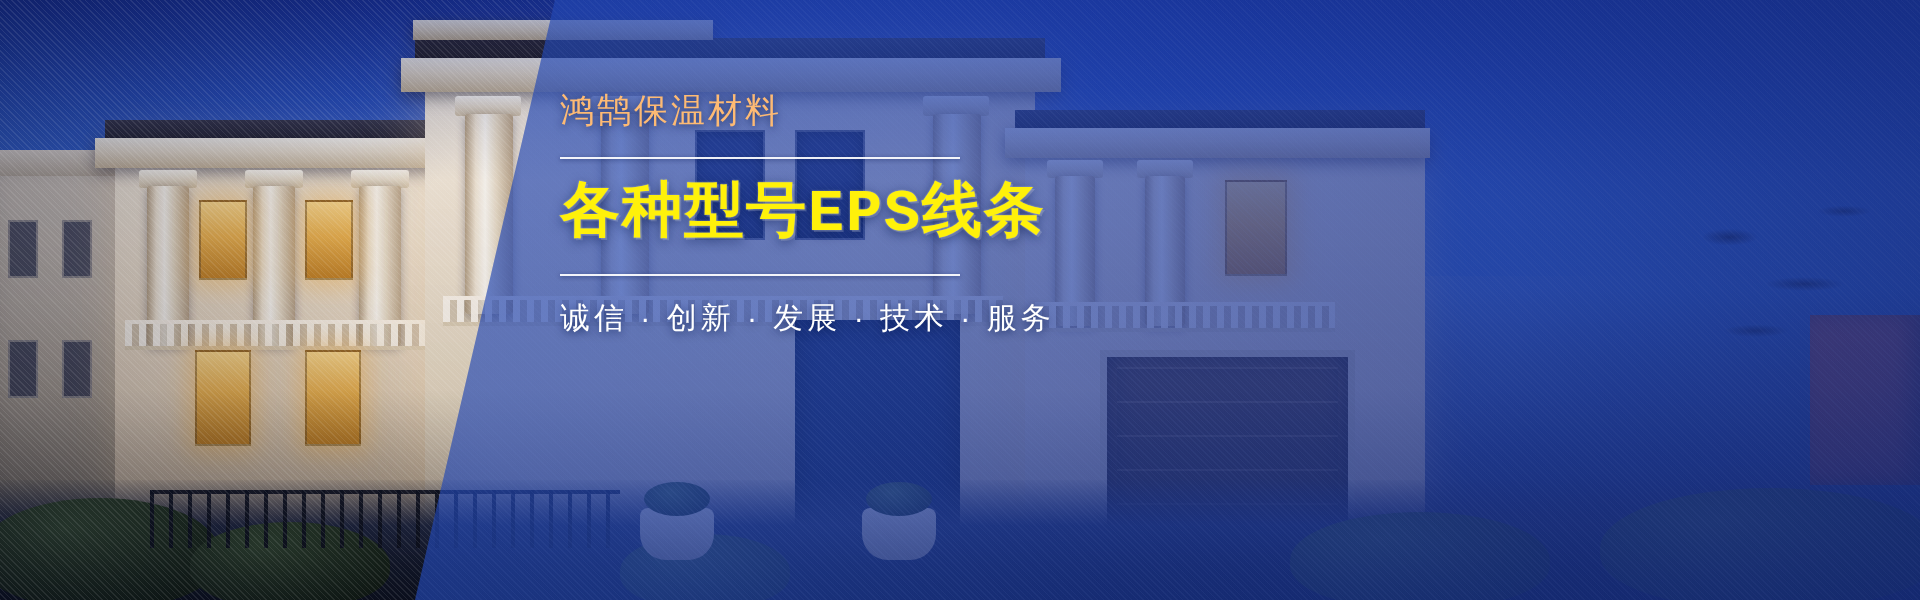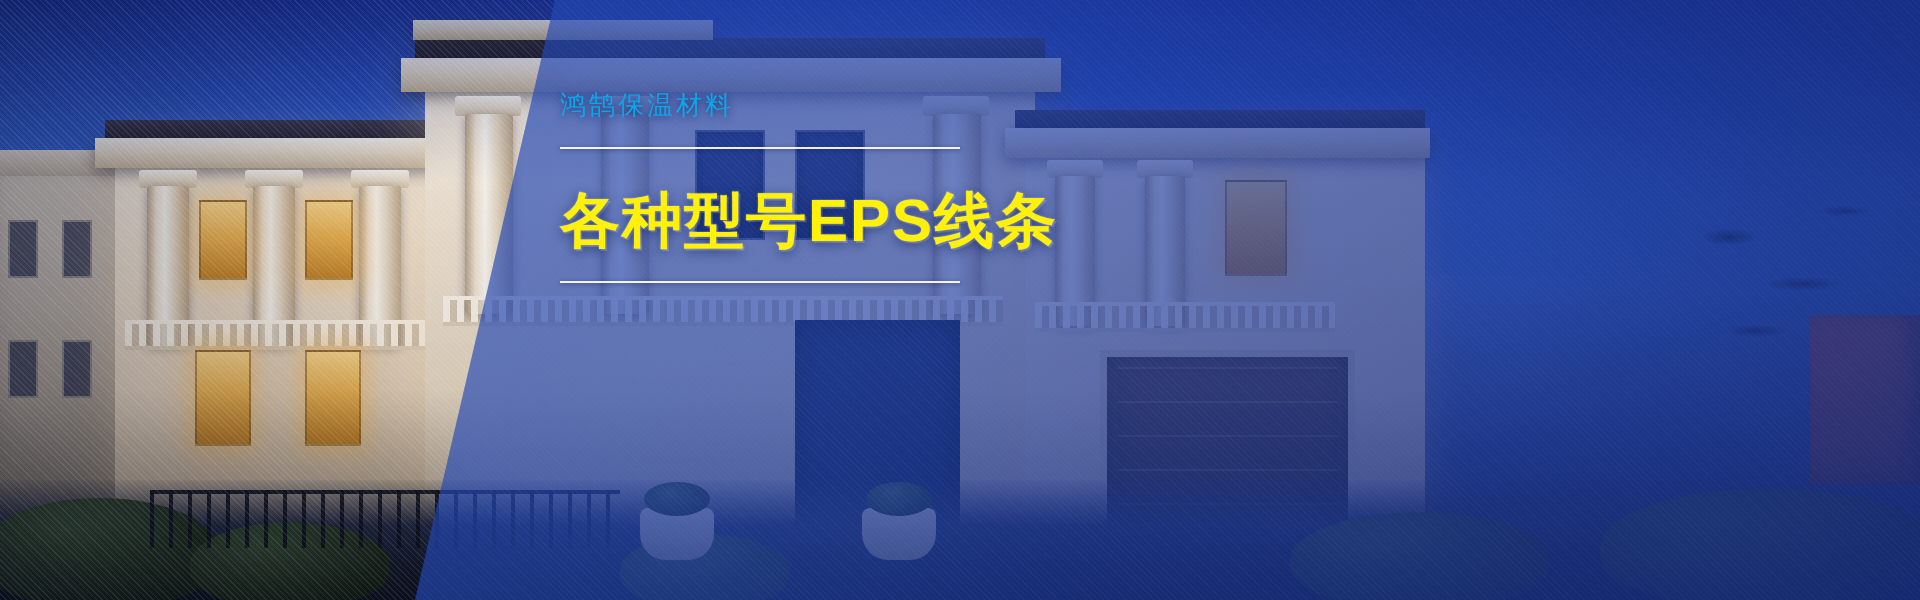--- a/index.html
+++ b/index.html
@@ -188,38 +188,39 @@
     background:linear-gradient(100deg, rgba(70,120,210,.22) 0%, rgba(20,40,120,.10) 60%, rgba(20,40,120,.22) 100%);
     -webkit-clip-path:polygon(555px 0, 1920px 0, 1920px 600px, 415px 600px);
     clip-path:polygon(555px 0, 1920px 0, 1920px 600px, 415px 600px);
   }
 
   
   .textblock{
     position:absolute; left:560px; top:90px; width:760px;
   }
   .brand{
-    color:#0ea5e9;
-    font-size:26px;
+    color:#fdba74;
+    font-size:34px;
     letter-spacing:3px;
     line-height:1.2;
     text-shadow:0 2px 8px rgba(0,20,70,.7);
     white-space:nowrap;
   }
   .rule{
     height:2px;
     background:rgba(255,255,255,.92);
     box-shadow:0 1px 4px rgba(0,20,70,.5);
   }
   .rule-top{ width:400px; margin:26px 0 0 0; }
   .rule-bottom{ width:400px; margin:0 0 22px 0; }
 
   .headline{
-    margin-top:37px;
+    margin-top:20px;
     margin-bottom:24px;
+    font-family:Liberation Mono, monospace;
   }
   .hl{
     color:#FFF10A;
     font-size:60px;
     font-weight:bold;
     line-height:1.18;
     letter-spacing:2px;
     white-space:nowrap;
     text-shadow:
       0 0 2px rgba(255,255,255,.55),
@@ -328,15 +329,16 @@
   <div class="bluepanel"></div>
   <div class="bluepanel-soft"></div>
 
   <div class="textblock">
     <div class="brand">鸿鹄保温材料</div>
     <div class="rule rule-top"></div>
     <div class="headline">
       <div class="hl">各种型号EPS线条</div>
     </div>
     <div class="rule rule-bottom"></div>
+    <div class="tagline">诚信 · 创新 · 发展 · 技术 · 服务</div>
   </div>
 
 </div>
 
 </body></html>

